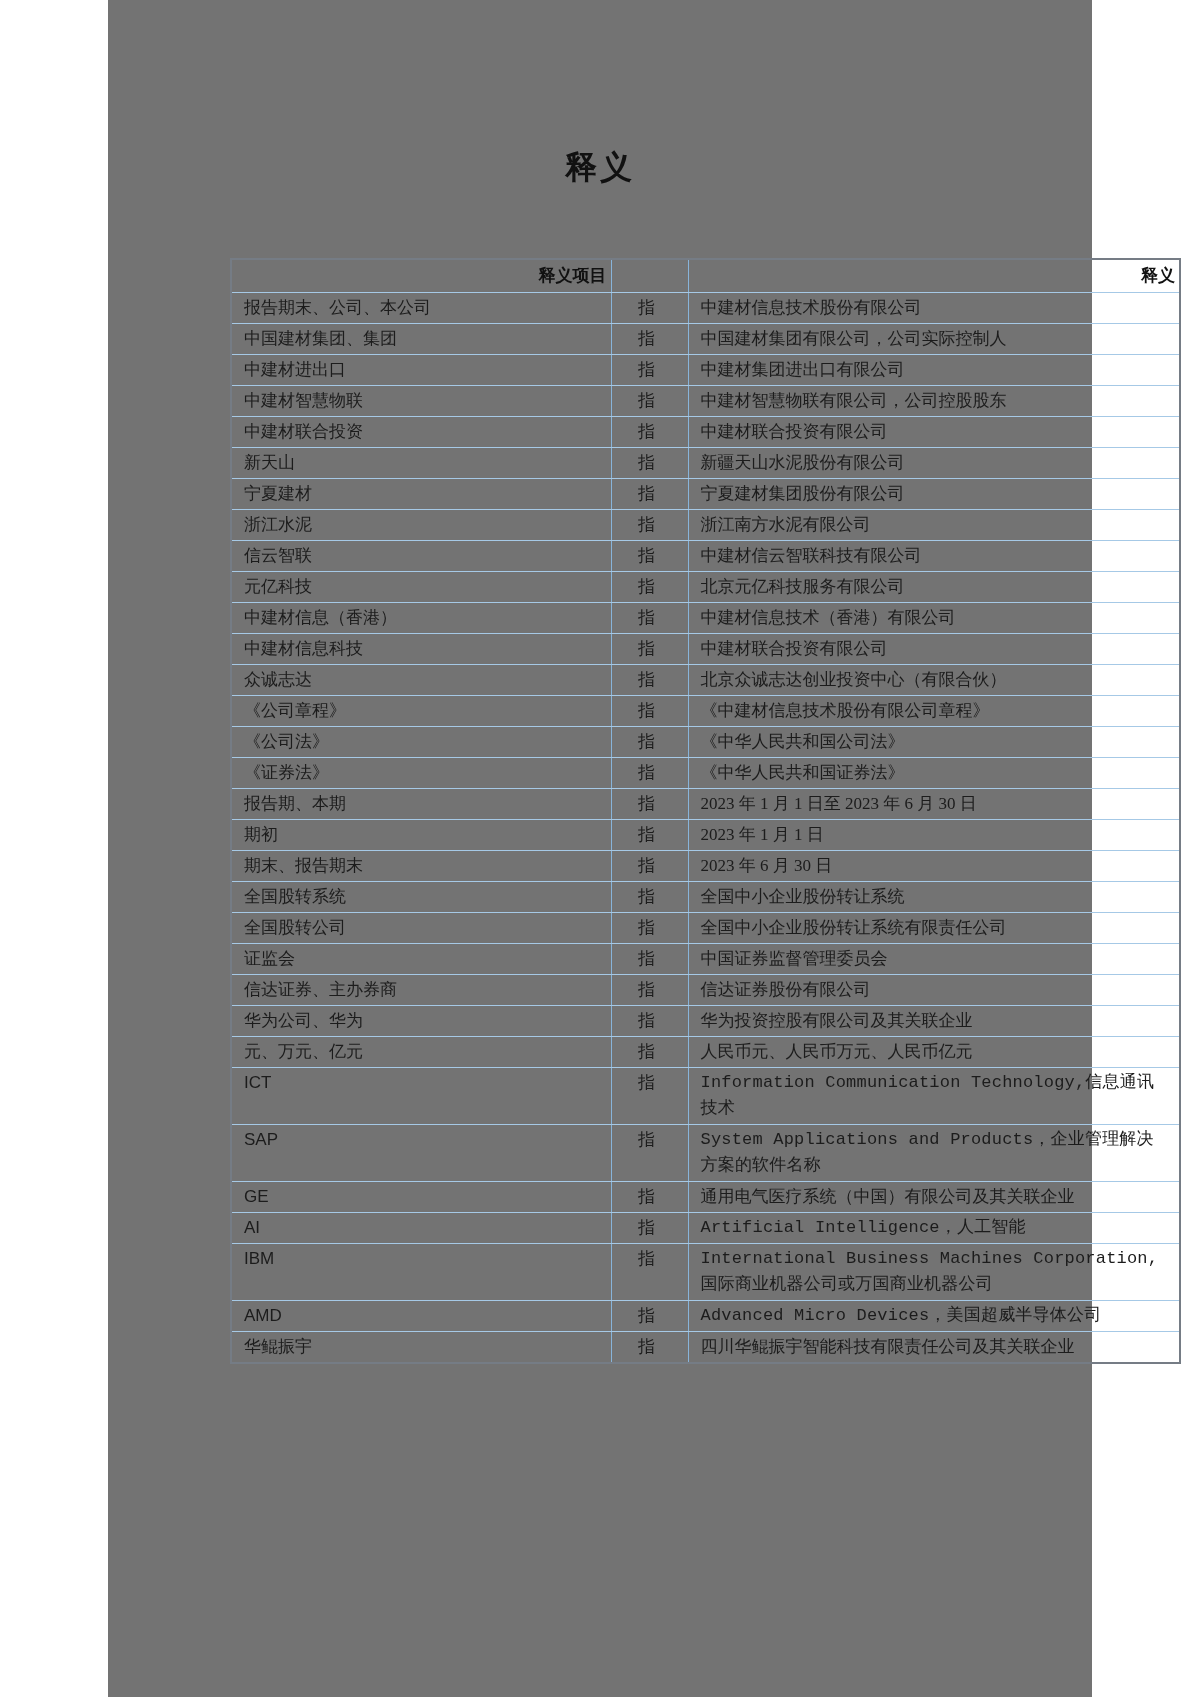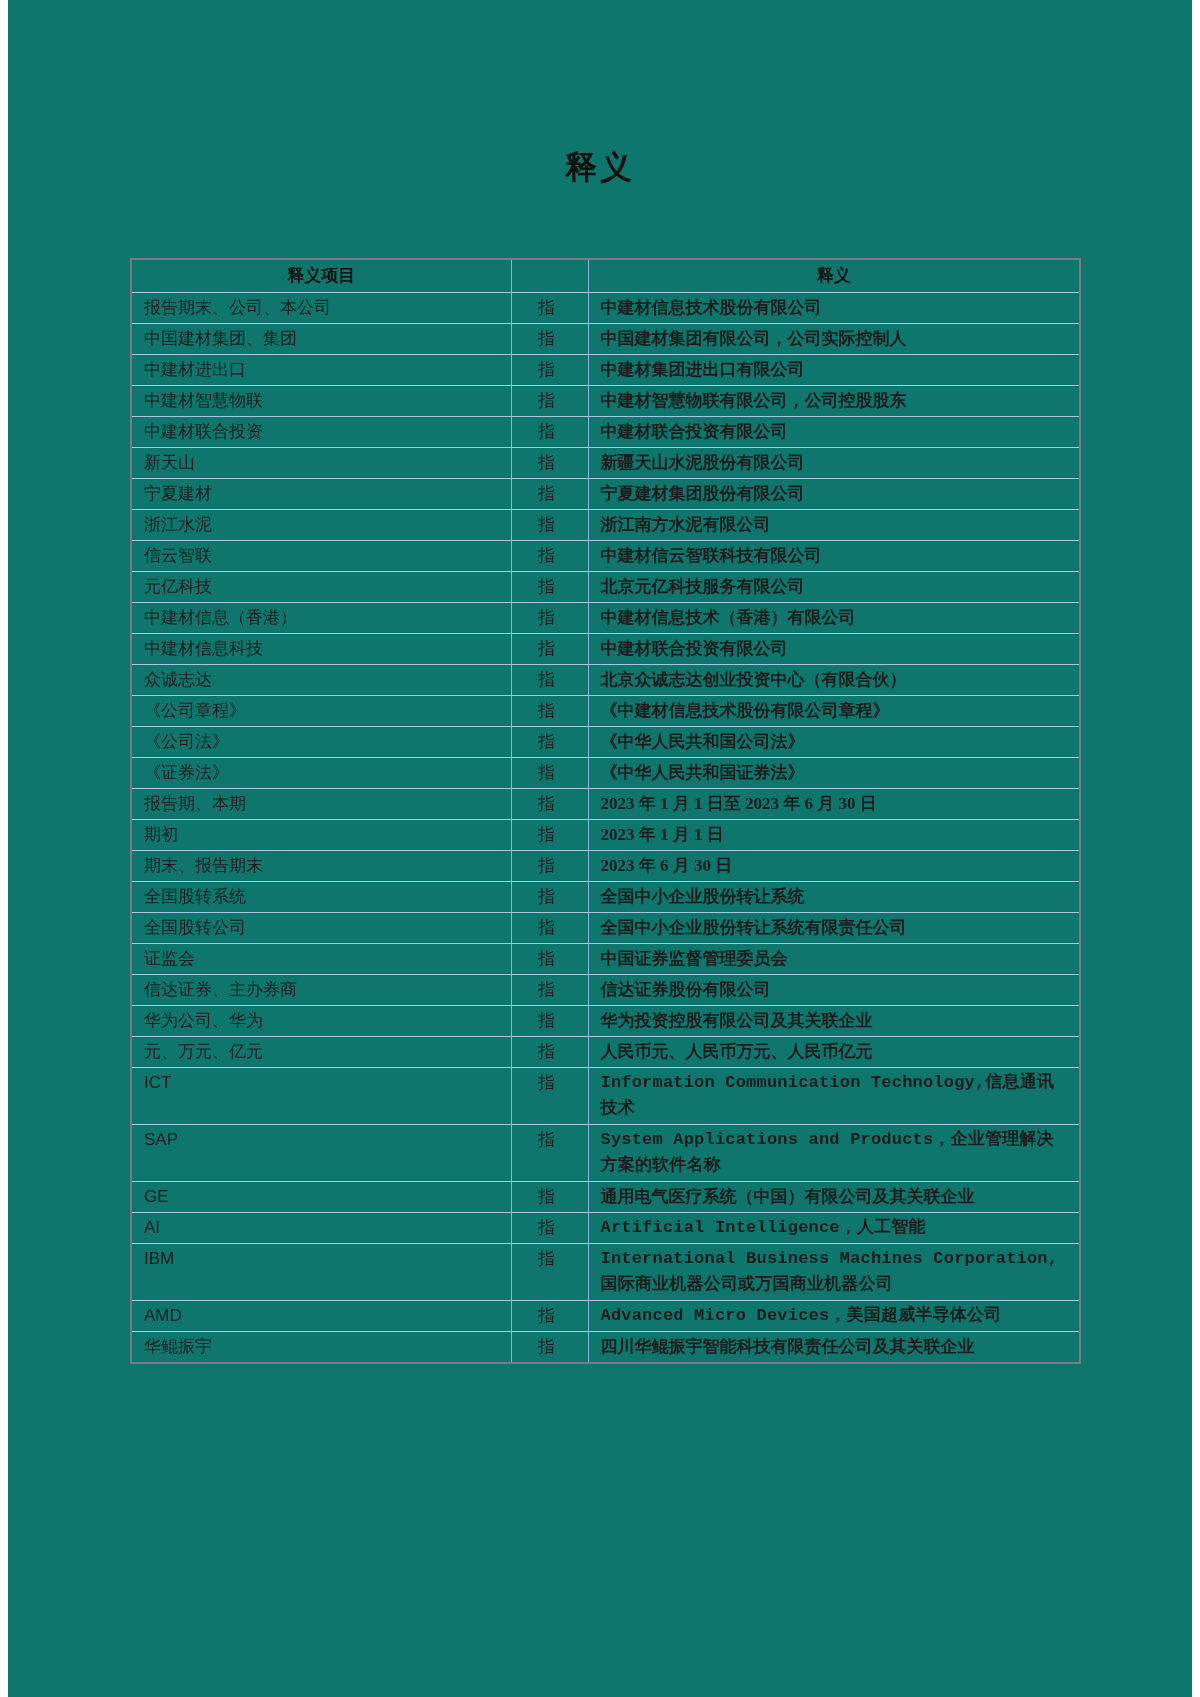--- a/index.html
+++ b/index.html
@@ -1,22 +1,22 @@
 <!DOCTYPE html>
 <html><head>
 <meta charset="utf-8">
 <style>
   * { box-sizing: border-box; }
   html, body { margin: 0; padding: 0; background: #ffffff; }
   .page {
     position: relative;
-    width: 1184px;
+    width: 984px;
     height: 1697px;
     margin: 0 auto;
-    background: #0f766e;
+    background: #737373;
     font-family: "Liberation Serif", "DejaVu Serif", serif;
     color: #1c1c1c;
   }
   .doc-title {
     padding-top: 146px;
     text-align: center;
     font-family: "DejaVu Sans", "Liberation Sans", sans-serif;
     font-weight: bold;
     font-size: 32px;
     letter-spacing: 3px;
@@ -35,29 +35,29 @@
   .def-table th, .def-table td {
     border-top: 1px solid #a6c9e6;
     border-bottom: 1px solid #a6c9e6;
     vertical-align: top;
     font-size: 17px;
     line-height: 26px;
     padding: 2px 10px 2px 12px;
     overflow: hidden;
   }
   .def-table th {
-    text-align: center;
+    text-align: right;
     font-weight: bold;
     padding: 3px 4px;
     color: #111;
     margin-left: 38px;
   }
   .def-table .v-line { border-left: 1px solid #88b4da; }
   .cell-verb { text-align: center; padding-left: 4px !important; }
-  .cell-def { white-space: pre-line; font-weight: bold; }
+  .cell-def { white-space: pre-line; }
   .latin-term {
     font-family: "Liberation Sans", "DejaVu Sans", sans-serif;
     font-size: 16px;
   }
   .latin-def {
     font-family: "Liberation Mono", "DejaVu Sans Mono", monospace;
     font-size: 15.5px;
     letter-spacing: 0.2px;
   }
 </style>

